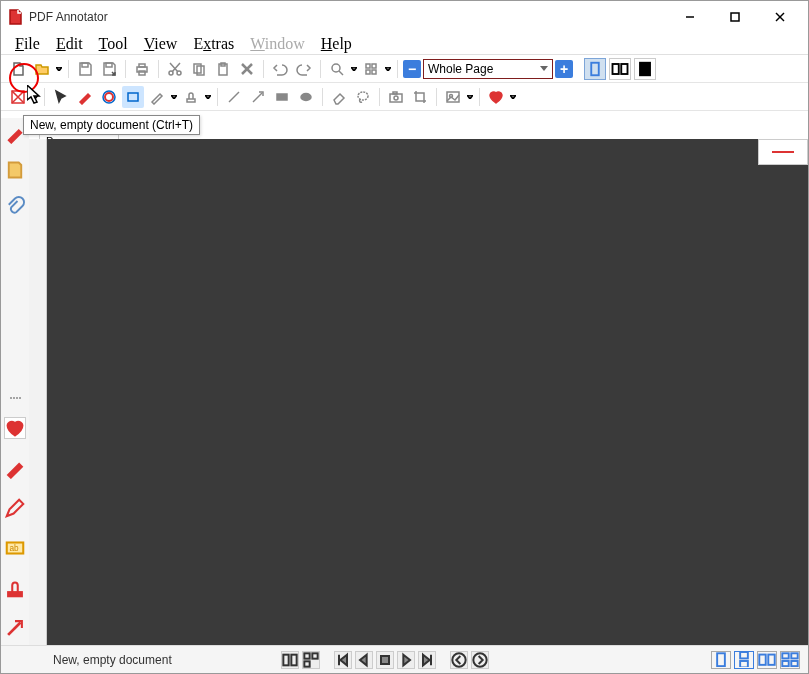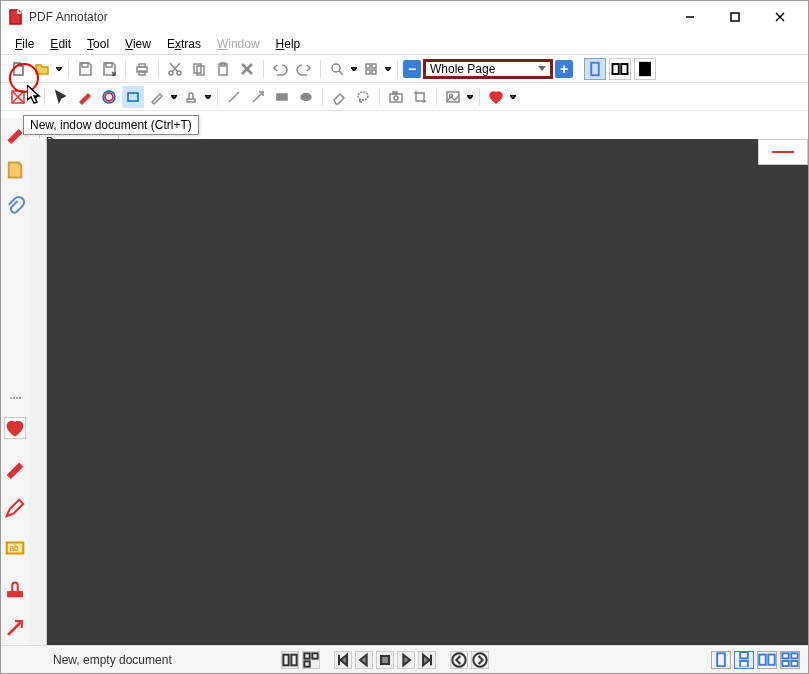--- a/index.html
+++ b/index.html
@@ -8,35 +8,35 @@
 
 .titlebar { height: 32px; display: flex; align-items: center; padding: 4px 6px; background: #fff; }
 .titlebar .app-icon { width: 16px; height: 16px; margin-right: 6px; }
 .titlebar .title { font-size: 12px; color: #333; flex: 1; }
 .win-controls { display: flex; gap: 0; }
 .win-btn { width: 45px; height: 30px; display: flex; align-items: center; justify-content: center; color: #000; }
 .win-btn svg { width: 10px; height: 10px; }
 
 
 .menubar { height: 22px; display: flex; align-items: center; padding: 0 6px; border-bottom: 1px solid #e0e0e0; }
-.menu-item { padding: 2px 8px; font-size: 12px; color: #000; cursor: default; }
+.menu-item { padding: 2px 8px; font-size: 16px; color: #000; cursor: default; font-family: Liberation Serif, serif; }
 .menu-item.disabled { color: #aaa; }
 .menu-item .accel { text-decoration: underline; }
 
 
 .toolbar { display: flex; align-items: center; padding: 2px 6px; gap: 2px; flex-wrap: nowrap; }
 .toolbar.row1 { height: 28px; border-bottom: 1px solid #e5e5e5; }
 .toolbar.row2 { height: 28px; border-bottom: 1px solid #e5e5e5; }
 .tb-btn { width: 22px; height: 22px; display: flex; align-items: center; justify-content: center; color: #666; border-radius: 2px; }
 .tb-btn svg { width: 16px; height: 16px; }
 .tb-dropdown-arrow { width: 8px; height: 22px; display: flex; align-items: center; justify-content: center; }
 .tb-dropdown-arrow svg { width: 6px; height: 4px; }
 .tb-sep { width: 1px; height: 18px; background: #ddd; margin: 0 3px; }
 .zoom-btn { width: 18px; height: 18px; background: #3b7ddd; color: #fff; display: flex; align-items: center; justify-content: center; font-weight: bold; font-size: 14px; line-height: 1; border-radius: 2px; }
-.zoom-select { width: 130px; height: 20px; border: 3px solid #7f1d1d; font-size: 12px; padding: 0 4px; background: #fff; display: flex; align-items: center; justify-content: space-between; }
+.zoom-select { width: 130px; height: 20px; border: 1px solid #7f1d1d; font-size: 12px; padding: 0 4px; background: #fff; display: flex; align-items: center; justify-content: space-between; }
 .view-mode-btn { width: 22px; height: 22px; border: 1px solid #ccc; display: flex; align-items: center; justify-content: center; margin-left: 1px; }
 .view-mode-btn.active { background: #d0e0f0; border-color: #7da5d8; }
 
 
 .highlight-circle { position: absolute; left: 8px; top: 62px; width: 30px; height: 30px; border: 2px solid #e00; border-radius: 50%; pointer-events: none; z-index: 50; }
 
 
 .tooltip { position: absolute; left: 22px; top: 114px; background: #fff; border: 1px solid #888; padding: 2px 6px; font-size: 12px; z-index: 60; box-shadow: 1px 1px 3px rgba(0,0,0,0.15); }
 
 
@@ -366,21 +366,21 @@
       </svg>
     </div>
 </div>
 
 <div class="highlight-circle"></div>
 
 <svg class="cursor-arrow" width="16" height="20" viewBox="0 0 16 20">
     <path d="M0 0l0 15 4-3 3 6 3-1-3-6 5 0z" fill="#fff" stroke="#000"></path>
   </svg>
 
-<div class="tooltip"><span>New, indow document (Ctrl+T)</span></div>
+<div class="tooltip"><span>New, empty document (Ctrl+T)</span></div>
 
 <div class="tool-name-tab"><span class="underline">P</span>en</div>
 
 <div class="left-sidebar">
   <div class="side-tab" style="color:#d33">
       <svg viewBox="0 0 16 16">
         <path d="M3 13l8-8 2 2-8 8z" fill="#d33"></path>
       </svg>
     </div>
   <div class="side-tab" style="color:#e9a23b">

